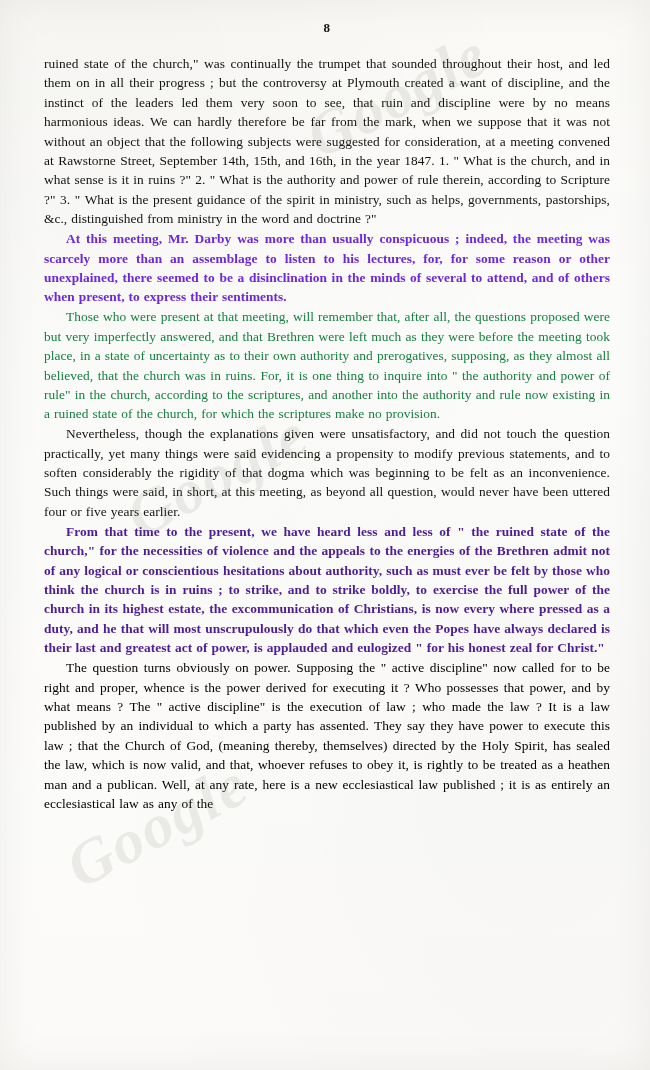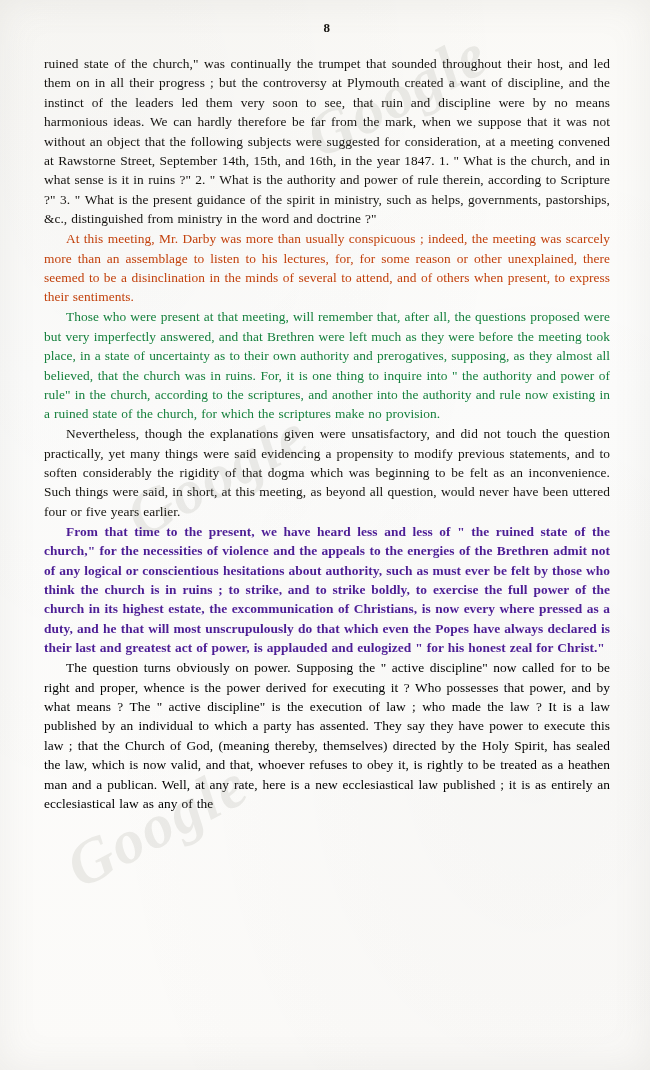--- a/index.html
+++ b/index.html
@@ -88,21 +88,21 @@
     text-justify: inter-word;
     color: #14120e;
     letter-spacing: 0.05px;
     word-spacing: 0.6px;
   }
   .body-text p.indent {
     text-indent: 22px;
   }
   
   .body-text p:nth-child(1) { color: #151310; }
-  .body-text p:nth-child(2) { color: #c2410c; }
+  .body-text p:nth-child(2) { color: #6d28d9; font-weight: bold; }
   .body-text p:nth-child(3) { color: #15803d; }
   .body-text p:nth-child(4) { color: #16140f; }
   .body-text p:nth-child(5) { color: #4c1d95; font-weight: bold; }
   .body-text p:nth-child(6) { color: #000000; }
   .edge-shadow {
     position: absolute;
     inset: 0;
     box-shadow: inset 0 0 38px rgba(120,115,105,0.10);
     pointer-events: none;
     z-index: 4;

